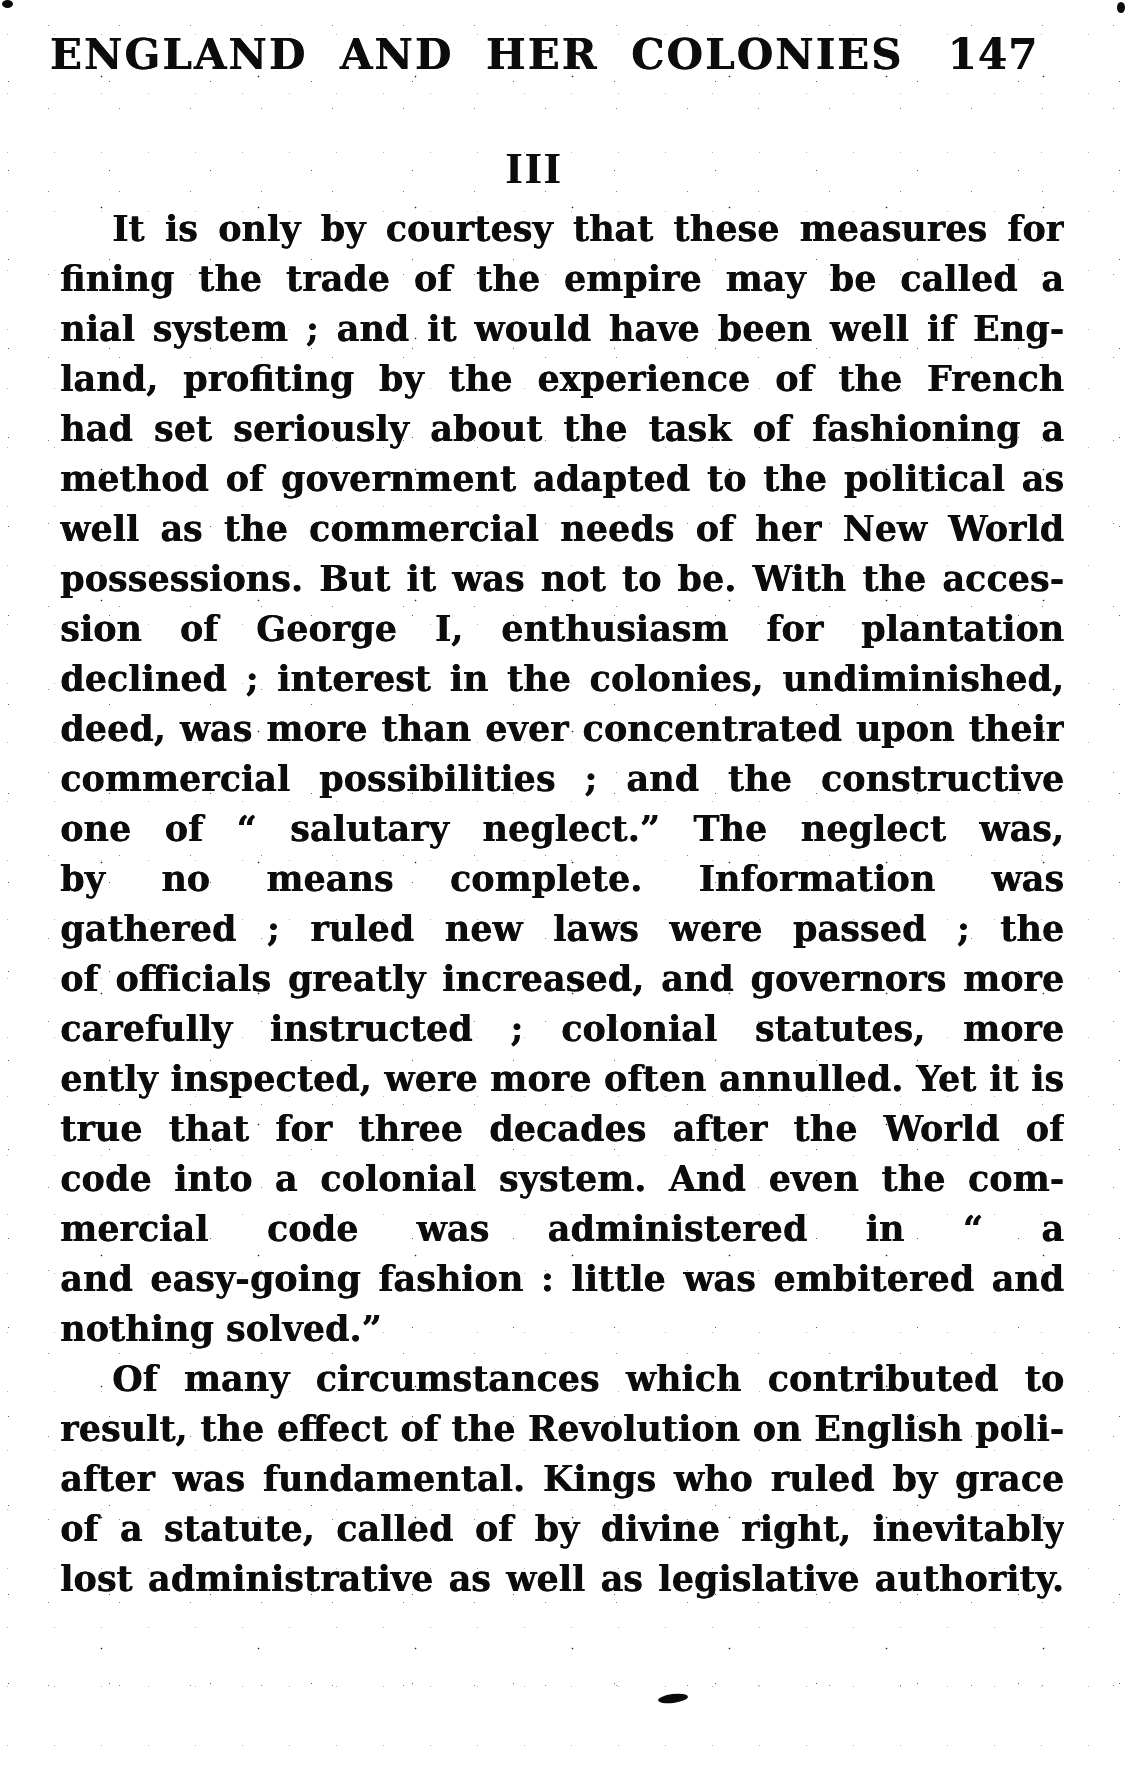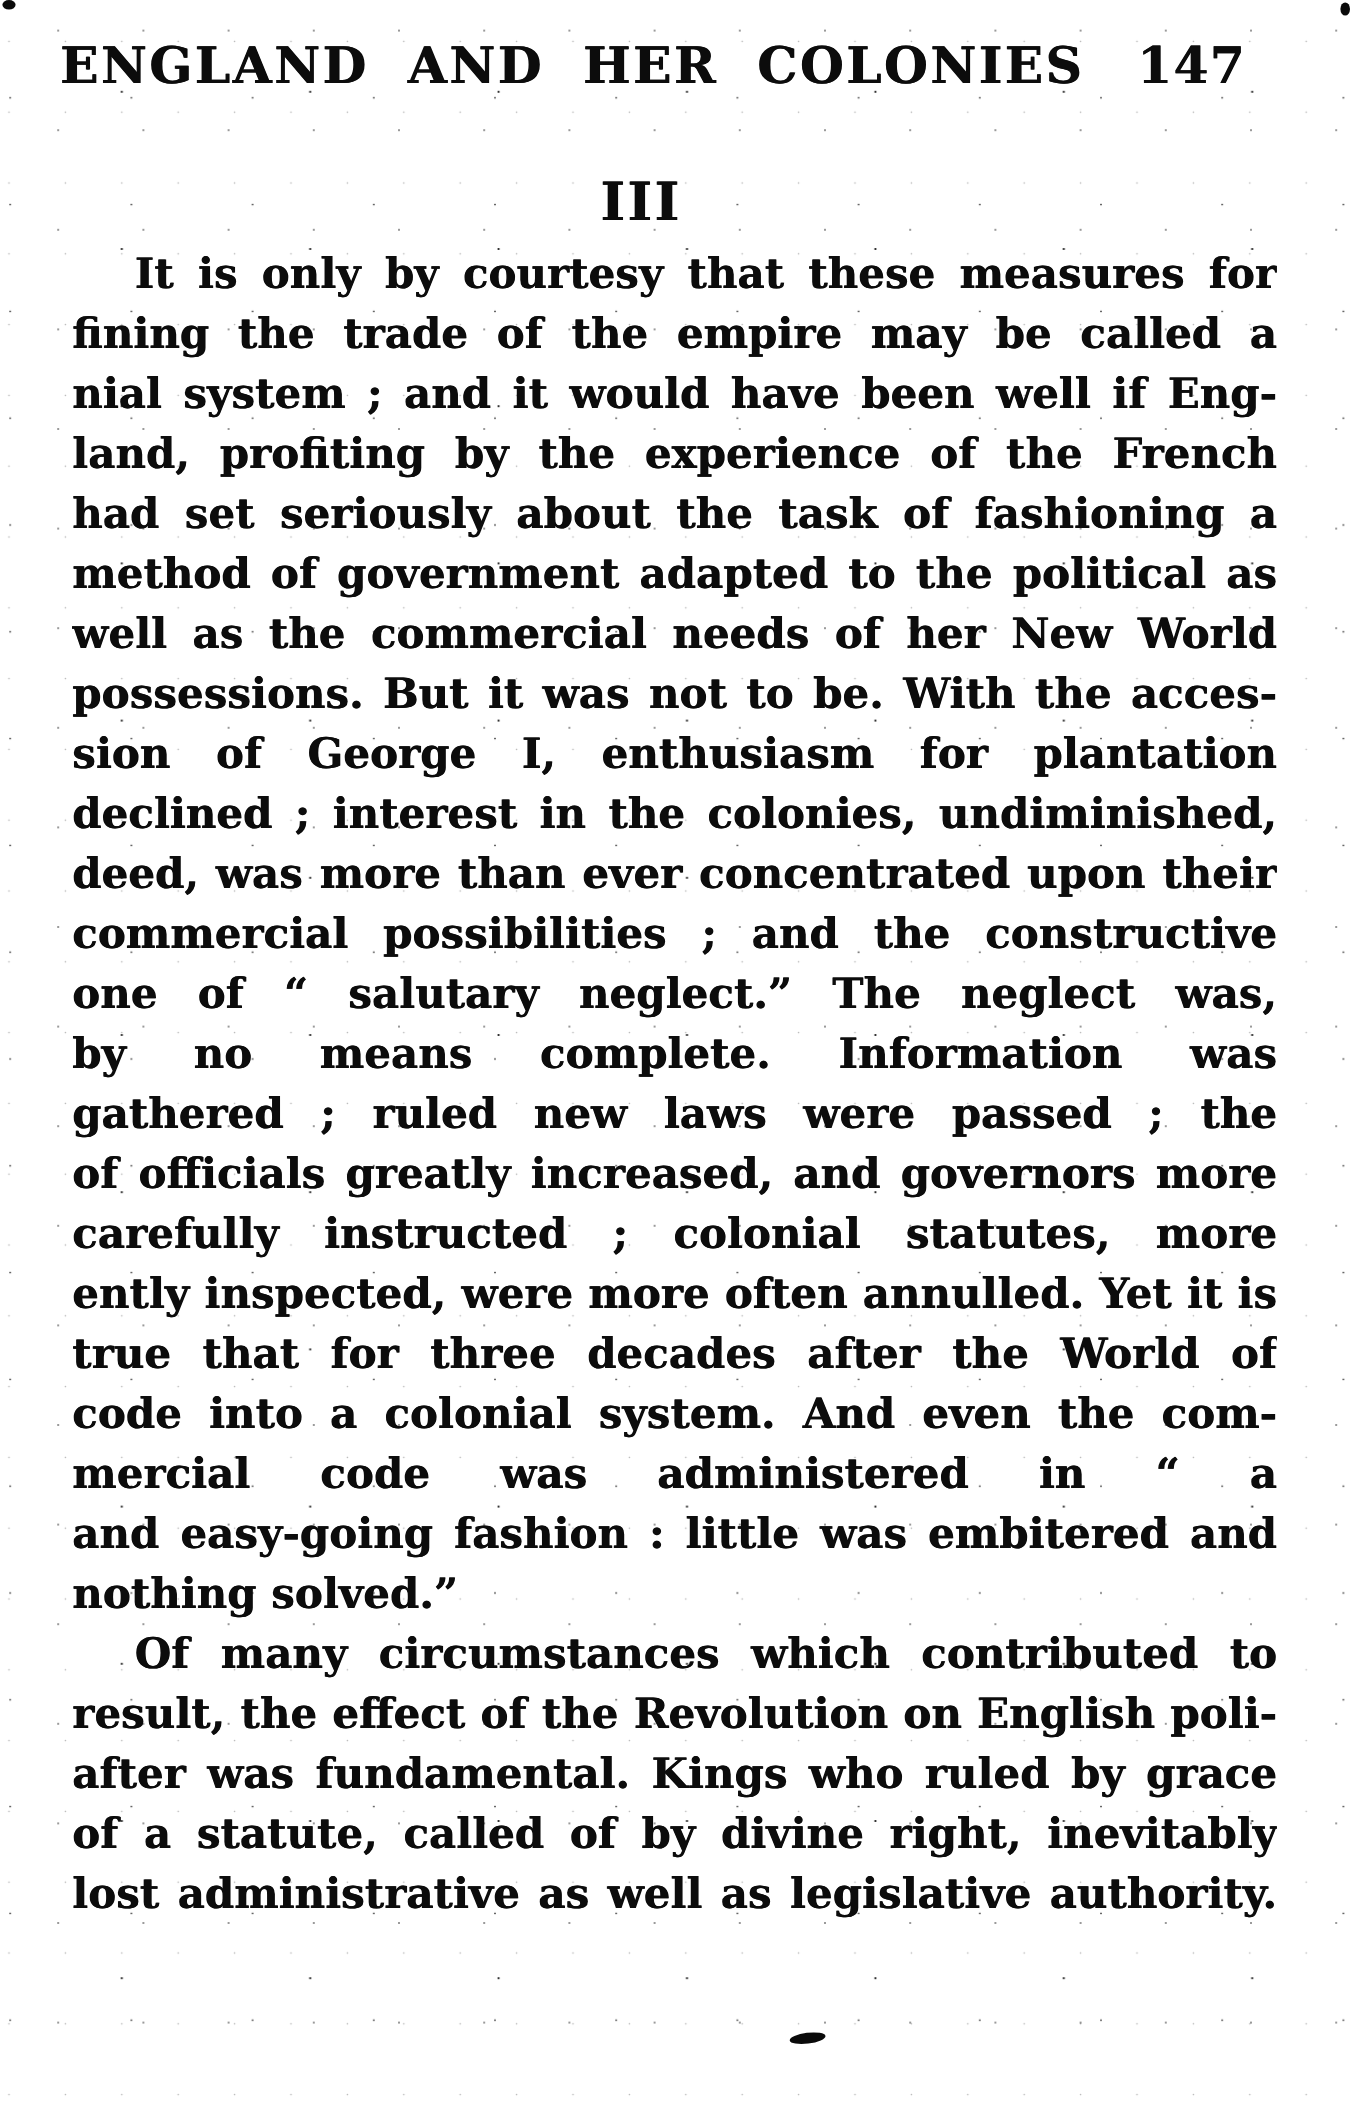--- a/index.html
+++ b/index.html
@@ -51,20 +51,21 @@
     top: 144px;
     left: 0;
     right: 60px;
     margin: 0;
     text-align: center;
     font-size: 44px;
     line-height: 50px;
     font-weight: bold;
     letter-spacing: 2px;
     text-shadow: 0.5px 0.3px 0 currentColor;
+    font-family: Liberation Serif, serif;
   }
   .body-text {
     position: absolute;
     top: 204px;
     left: 60px;
     width: 1004px;
     font-size: 35px;
     line-height: 50px;
     text-shadow: 0.5px 0.3px 0 currentColor;
     font-weight: bold;

